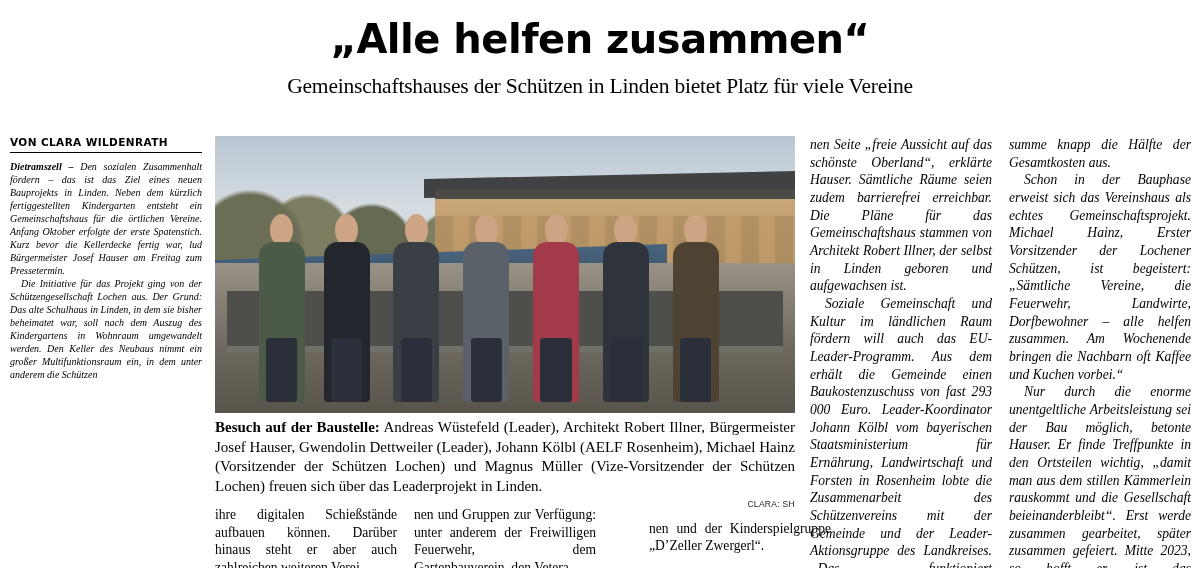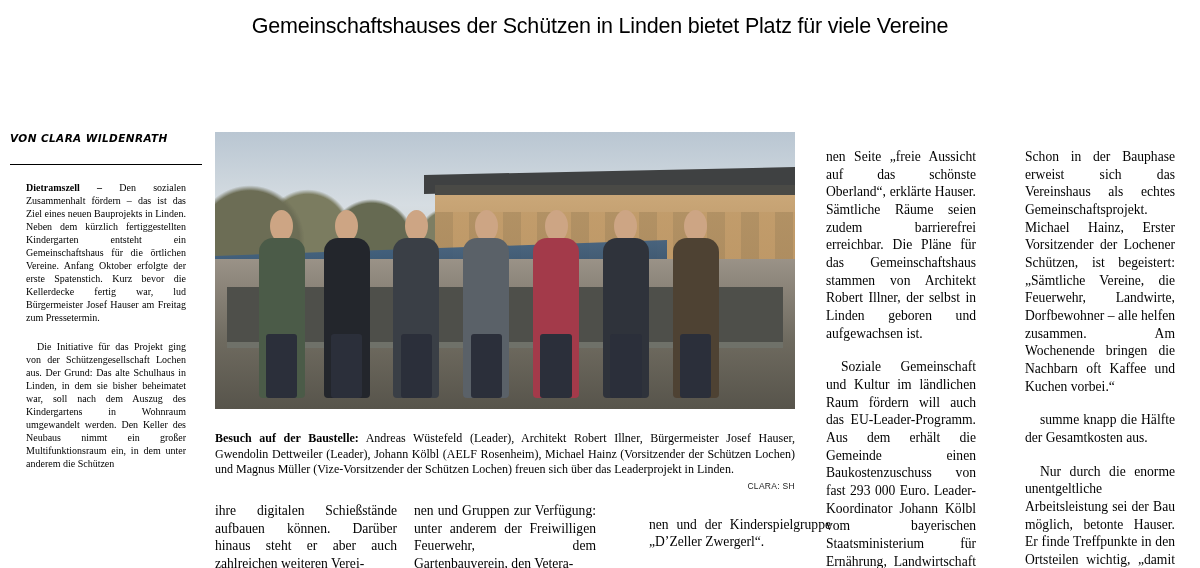--- a/index.html
+++ b/index.html
@@ -20,21 +20,21 @@
     text-align:center;
     font-family:"DejaVu Sans", sans-serif;
     font-weight:bold;
     font-size:40px;
     letter-spacing:-0.5px;
     margin:18px 0 0 0;
     line-height:1.05;
   }
   .subhead{
     text-align:center;
-    font-family:Liberation Sans, sans-serif;
+    font-family:Liberation Serif, serif;
     font-weight:normal;
     font-size:21.5px;
     margin:14px 0 0 0;
     line-height:1.15;
     letter-spacing:-0.2px;
   }
 
   .cols{
     position:absolute;
     top:118px;left:10px;right:10px;bottom:2px;
@@ -42,33 +42,32 @@
 
   
   .col1{
     position:absolute;left:0;top:0;width:192px;
   }
   .byline{
     font-family:"DejaVu Sans", sans-serif;
     font-weight:bold;
     font-size:10.5px;
     letter-spacing:0.4px;
-    padding-bottom:20px;
+    padding-bottom:4px;
     border-bottom:1.5px solid #000;
     margin-bottom:7px;
-    font-style:italic;
   }
   .body-text{
     font-size:10px;
     line-height:1.30;
     text-align:justify;
     text-justify:inter-word;
     hyphens:auto;
   }
-  .body-text p{margin:16px;}
+  .body-text p{margin:0;font-style:italic;}
   .body-text p + p{text-indent:1.1em;margin-top:0;}
   .dateline{font-weight:bold;}
 
   
   .photo-block{
     position:absolute;
     left:205px;top:0;width:580px;
   }
   .photo{
     width:580px;height:277px;
@@ -136,24 +135,24 @@
   .person .body{
     position:absolute;left:6%;top:15%;width:88%;height:85%;
     border-radius:14px 14px 4px 4px;
   }
   .person .legs{
     position:absolute;left:20%;bottom:0;width:60%;height:34%;
     background:#2b2f3a;border-radius:3px;
   }
   .photo-caption{
     width:580px;
-    font-size:12px;
+    font-size:15px;
     line-height:1.30;
     text-align:justify;
-    margin-top:22px;
+    margin-top:5px;
   }
   .photo-caption b{font-family:"Liberation Serif", serif;font-weight:bold;}
   .credit{
     font-family:"Liberation Sans", sans-serif;
     font-size:8.5px;
     letter-spacing:.3px;
     text-align:right;
     margin-top:3px;
     color:#222;
   }
@@ -173,20 +172,21 @@
   
   .col4{position:absolute;left:800px;top:0;width:182px;}
   .col5{position:absolute;left:999px;top:0;width:182px;}
   .col4 .body-text, .col5 .body-text{font-size:13.6px;line-height:1.30;}
 </style>
 </head>
 <body>
 
 <div class="page">
 
+  <h1 class="headline">„Alle helfen zusammen“</h1>
   <h2 class="subhead">Gemeinschaftshauses der Schützen in Linden bietet Platz für viele Vereine</h2>
 
   <div class="cols">
 
     <div class="col1">
       <div class="byline">VON CLARA WILDENRATH</div>
       <div class="body-text">
         <p><span class="dateline">Dietramszell –</span><span> Den sozialen Zusammenhalt fördern – das ist das Ziel eines neuen Bauprojekts in Linden. Neben dem kürzlich fertiggestellten Kindergarten entsteht ein Gemeinschaftshaus für die örtlichen Vereine. Anfang Oktober erfolgte der erste Spatenstich. Kurz bevor die Kellerdecke fertig war, lud Bürgermeister Josef Hauser am Freitag zum Pressetermin.</span></p>
         <p>Die Initiative für das Projekt ging von der Schützengesellschaft Lochen aus. Der Grund: Das alte Schulhaus in Linden, in dem sie bisher beheimatet war, soll nach dem Auszug des Kindergartens in Wohnraum umgewandelt werden. Den Keller des Neubaus nimmt ein großer Multifunktionsraum ein, in dem unter anderem die Schützen</p>
       </div>
@@ -256,20 +256,20 @@
 
     <div class="col4">
       <div class="body-text">
         <p>nen Seite „freie Aussicht auf das schönste Oberland“, erklärte Hauser. Sämtliche Räume seien zudem barrierefrei erreichbar. Die Pläne für das Gemeinschaftshaus stammen von Architekt Robert Illner, der selbst in Linden geboren und aufgewachsen ist.</p>
         <p>Soziale Gemeinschaft und Kultur im ländlichen Raum fördern will auch das EU-Leader-Programm. Aus dem erhält die Gemeinde einen Baukostenzuschuss von fast 293 000 Euro. Leader-Koordinator Johann Kölbl vom bayerischen Staatsministerium für Ernährung, Landwirtschaft und Forsten in Rosenheim lobte die Zusammenarbeit des Schützenvereins mit der Gemeinde und der Leader-Aktionsgruppe des Landkreises. „Das funktioniert hervorragend.“ Seinen Worten zufolge macht die Förder-</p>
       </div>
     </div>
 
     <div class="col5">
       <div class="body-text">
+        <p>summe knapp die Hälfte der Gesamtkosten aus.</p>
         <p>Schon in der Bauphase erweist sich das Vereinshaus als echtes Gemeinschaftsprojekt. Michael Hainz, Erster Vorsitzender der Lochener Schützen, ist begeistert: „Sämtliche Vereine, die Feuerwehr, Landwirte, Dorfbewohner – alle helfen zusammen. Am Wochenende bringen die Nachbarn oft Kaffee und Kuchen vorbei.“</p>
-        <p>summe knapp die Hälfte der Gesamtkosten aus.</p>
         <p>Nur durch die enorme unentgeltliche Arbeitsleistung sei der Bau möglich, betonte Hauser. Er finde Treffpunkte in den Ortsteilen wichtig, „damit man aus dem stillen Kämmerlein rauskommt und die Gesellschaft beieinanderbleibt“. Erst werde zusammen gearbeitet, später zusammen gefeiert. Mitte 2023, so hofft er, ist das Gemeinschaftshaus bezugsfertig.</p>
       </div>
     </div>
 
   </div>
 </div>
 
 </body></html>

